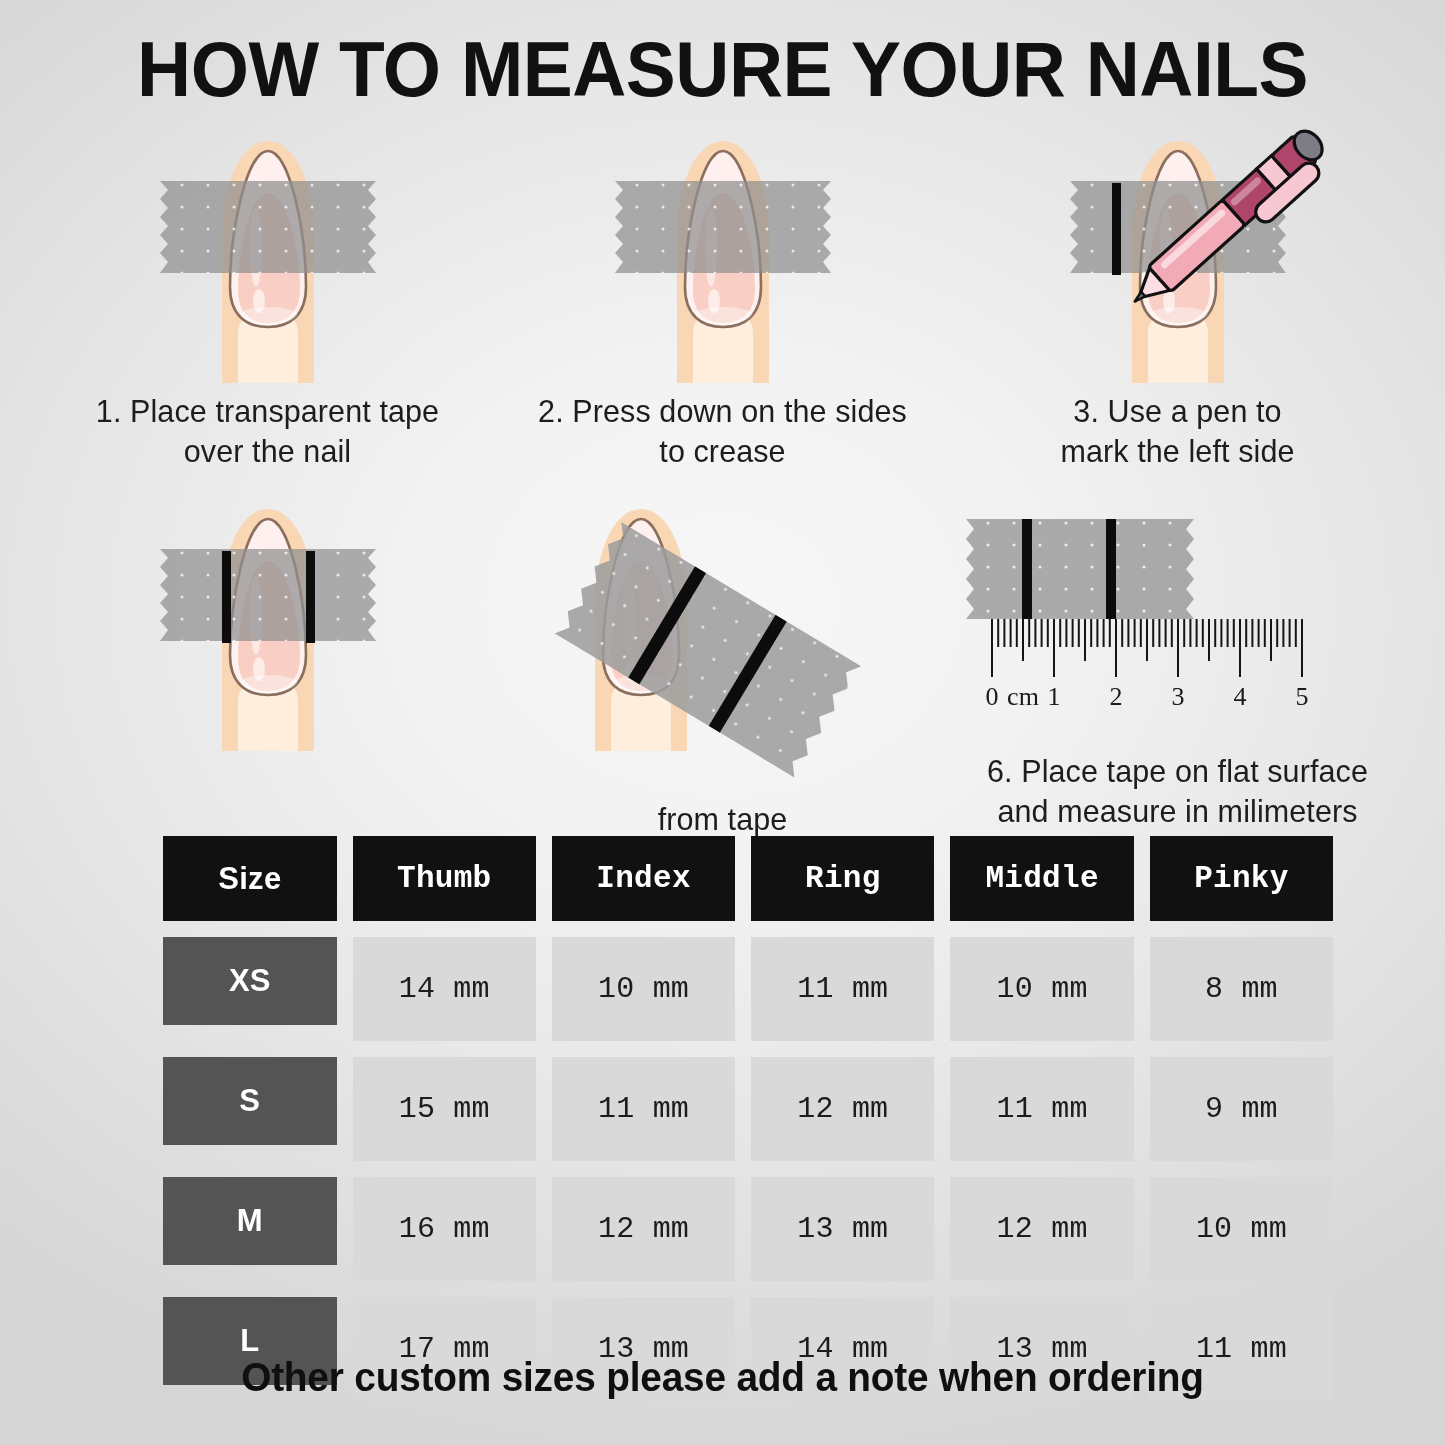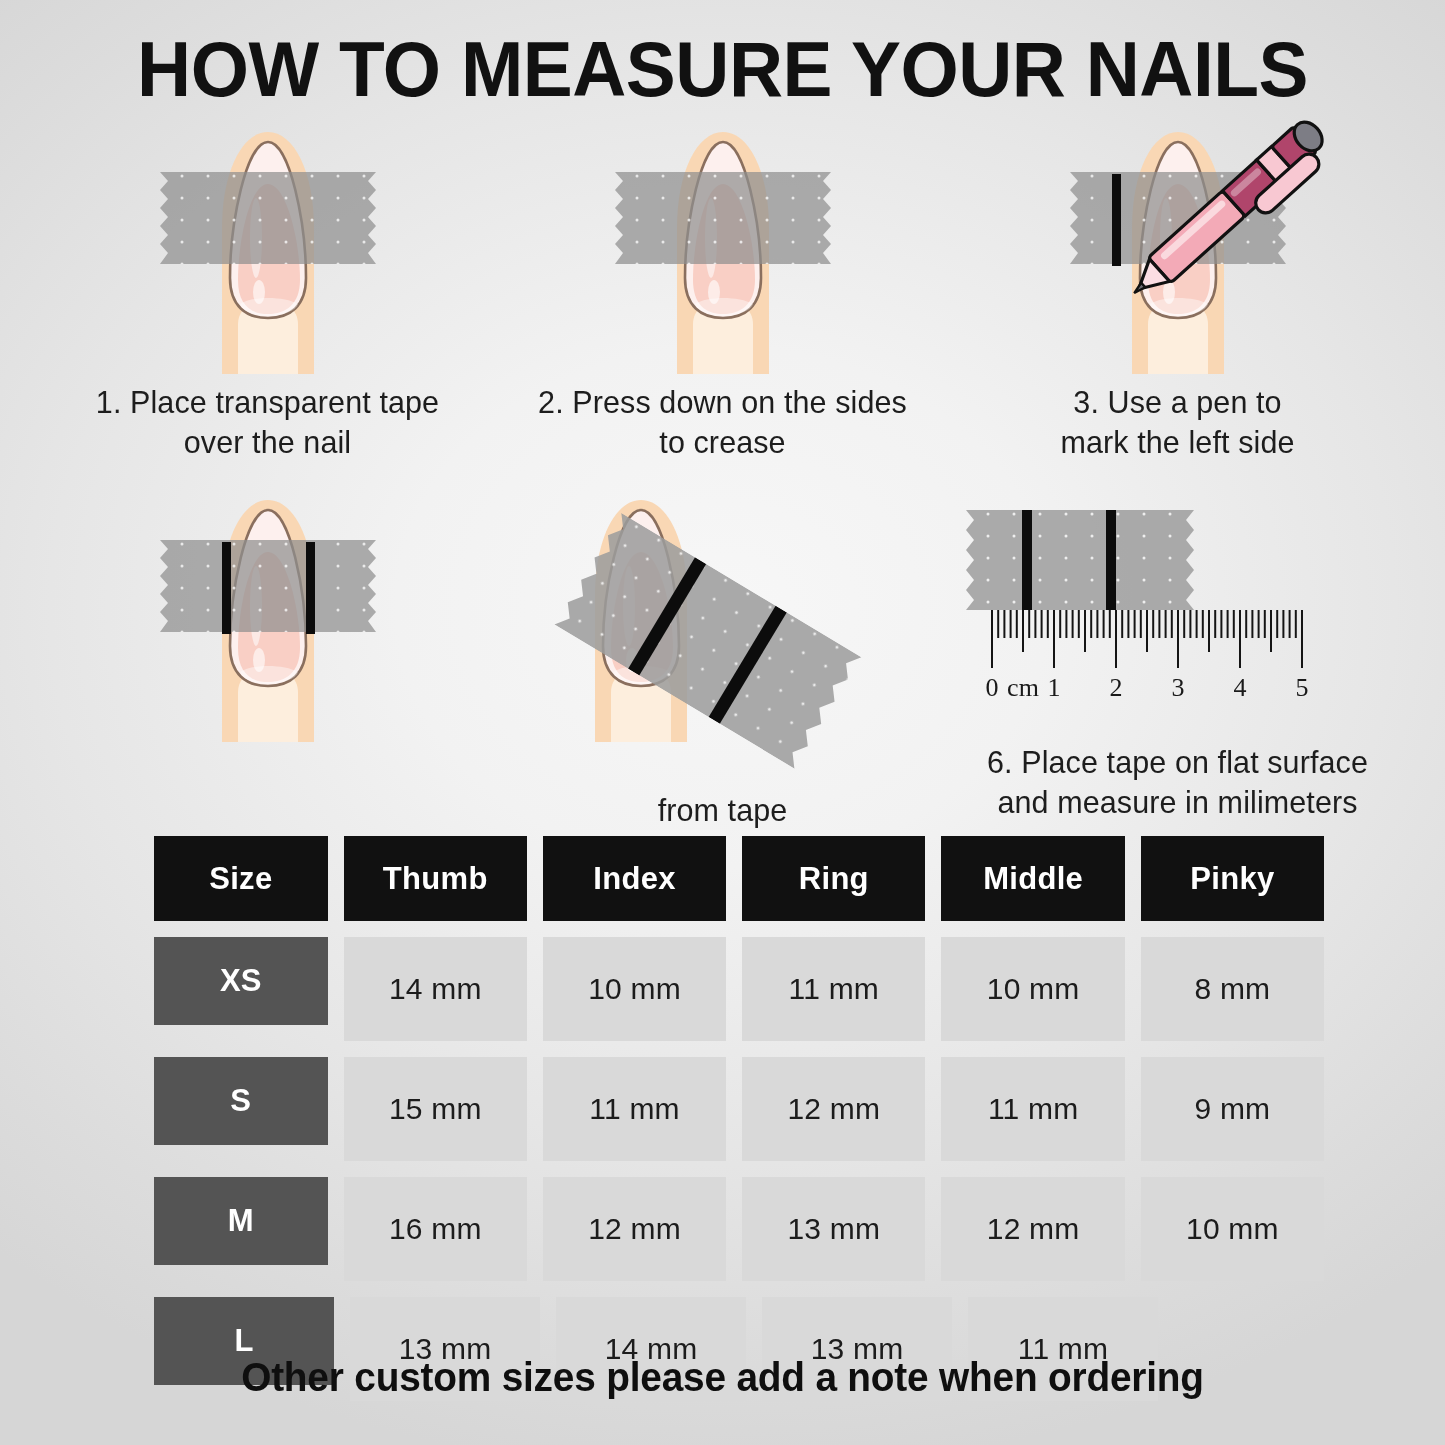--- a/index.html
+++ b/index.html
@@ -29,21 +29,21 @@
     font-weight: 700;
     letter-spacing: -0.5px;
     color: #111111;
     transform: scaleX(0.96);
     white-space: nowrap;
   }
 
   
   .steps {
     position: absolute;
-    top: 112px; left: 40px;
+    top: 121px; left: 40px;
     width: 1365px;
   }
   .step-row { display: flex; width: 100%; }
   .step { width: 455px; position: relative; }
   .step-art {
     position: relative;
     height: 262px;
     width: 455px;
   }
   .step-caption {
@@ -84,34 +84,34 @@
   
   .ruler-wrap {
     position: absolute;
     left: 0; top: 0;
     width: 455px; height: 262px;
   }
 
   
   .table {
     position: absolute;
-    left: 154px; top: 836px;
+    left: 163px; top: 836px;
     width: 1170px;
   }
   .trow { display: flex; gap: 16px; margin-bottom: 16px; }
   .trow:last-child { margin-bottom: 0; }
   .cell {
     display: flex;
     align-items: center;
     justify-content: center;
     font-size: 30px;
     letter-spacing: 0.2px;
   }
   .c-size { width: 180px; }
-  .c-data { width: 190px; }
+  .c-data { width: 190px; font-family: Liberation Mono, monospace; }
   .head .cell {
     background: #111111;
     color: #ffffff;
     font-weight: 700;
     height: 85px;
     font-size: 31px;
     letter-spacing: 0.3px;
   }
   .body-row { height: 104px; }
   .body-row .c-size {
@@ -460,20 +460,21 @@
       <div class="cell c-size">M</div>
       <div class="cell c-data">16 mm</div>
       <div class="cell c-data">12 mm</div>
       <div class="cell c-data">13 mm</div>
       <div class="cell c-data">12 mm</div>
       <div class="cell c-data">10 mm</div>
     </div>
 
     <div class="trow body-row">
       <div class="cell c-size">L</div>
+      <div class="cell c-data">17 mm</div>
       <div class="cell c-data">13 mm</div>
       <div class="cell c-data">14 mm</div>
       <div class="cell c-data">13 mm</div>
       <div class="cell c-data">11 mm</div>
     </div>
   </div>
 
   <div class="footer">Other custom sizes please add a note when ordering</div>
 
 </div>

